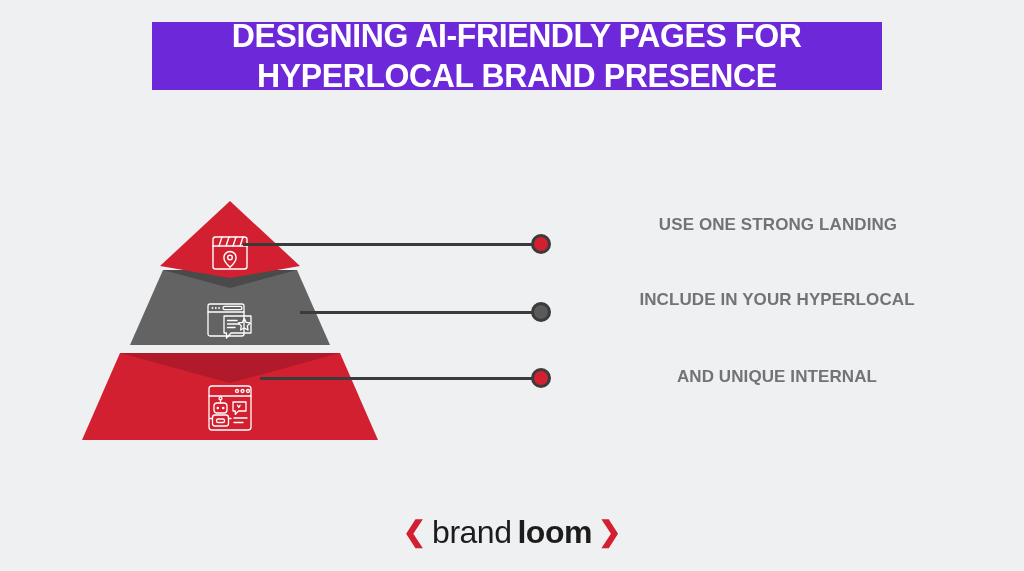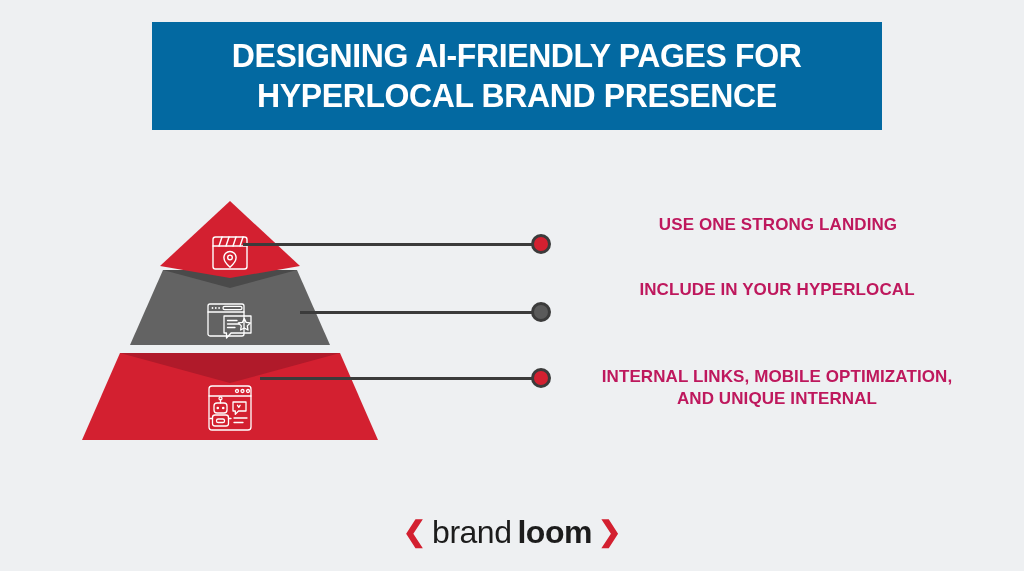--- a/index.html
+++ b/index.html
@@ -21,22 +21,22 @@
     width: 1024px;
     height: 571px;
   }
 
   
   .title-banner {
     position: absolute;
     left: 152px;
     top: 22px;
     width: 730px;
-    height: 108px;
-    background: #0369a1;
+    height: 68px;
+    background: #6d28d9;
     display: flex;
     flex-direction: column;
     align-items: center;
     justify-content: center;
     box-sizing: border-box;
     padding: 0 18px;
   }
   .title-line {
     color: #ffffff;
     font-family: "Liberation Sans", sans-serif;
@@ -110,31 +110,31 @@
   .conn-1 { left: 243px; top: 233px; }
   .conn-1 .line { width: 290px; }
   .conn-2 { left: 300px; top: 301px; }
   .conn-2 .line { width: 233px; }
   .conn-3 { left: 260px; top: 367px; }
   .conn-3 .line { width: 273px; }
 
   
   .text-block {
     position: absolute;
-    color: #be185d;
+    color: #737373;
     font-family: "Liberation Sans", sans-serif;
     font-weight: bold;
     font-size: 17px;
     line-height: 22px;
     text-align: center;
     letter-spacing: 0.1px;
   }
   .text-block .tline { white-space: nowrap; }
   .txt-1 { left: 568px; top: 214px; width: 420px; }
-  .txt-2 { left: 558px; top: 279px; width: 438px; }
+  .txt-2 { left: 558px; top: 289px; width: 438px; }
   .txt-3 { left: 558px; top: 366px; width: 438px; }
 
   
   .logo {
     position: absolute;
     left: 0;
     top: 516px;
     width: 1024px;
     display: flex;
     align-items: center;
@@ -274,21 +274,20 @@
 
   <div class="text-block txt-1">
     <div class="tline">USE ONE STRONG LANDING</div>
   </div>
 
   <div class="text-block txt-2">
     <div class="tline">INCLUDE IN YOUR HYPERLOCAL</div>
   </div>
 
   <div class="text-block txt-3">
-    <div class="tline">INTERNAL LINKS, MOBILE OPTIMIZATION,</div>
     <div class="tline">AND UNIQUE INTERNAL</div>
   </div>
 
   <div class="logo">
     <span class="chev">❮</span>
     <span class="wordmark"><span class="w-light">brand</span><span class="w-bold">loom</span></span>
     <span class="chev">❯</span>
   </div>
 
 </div>

